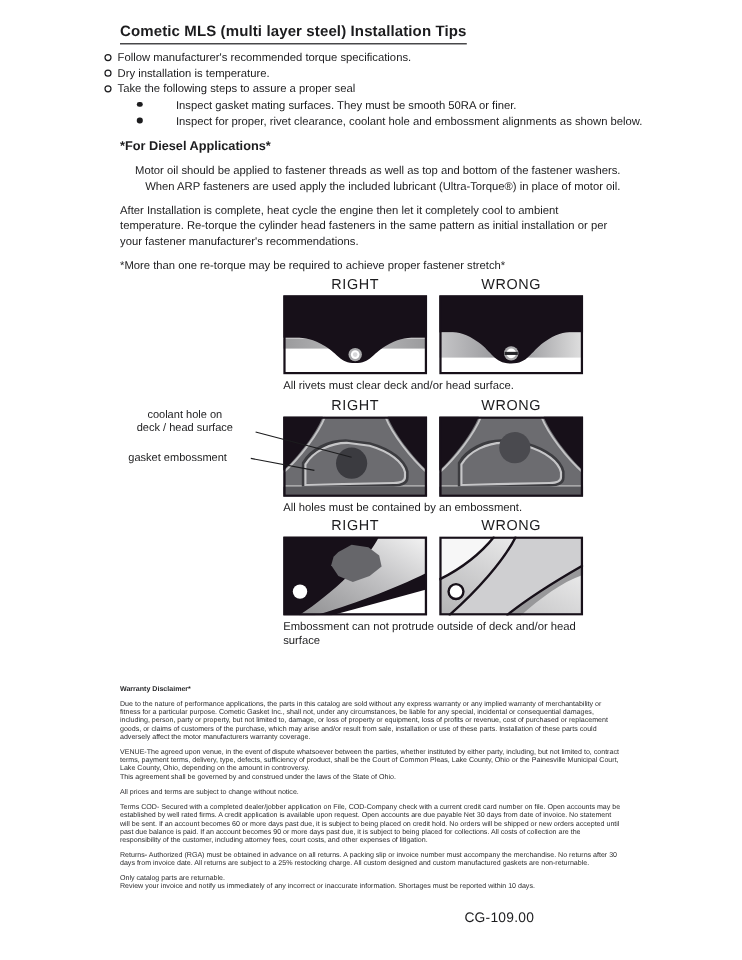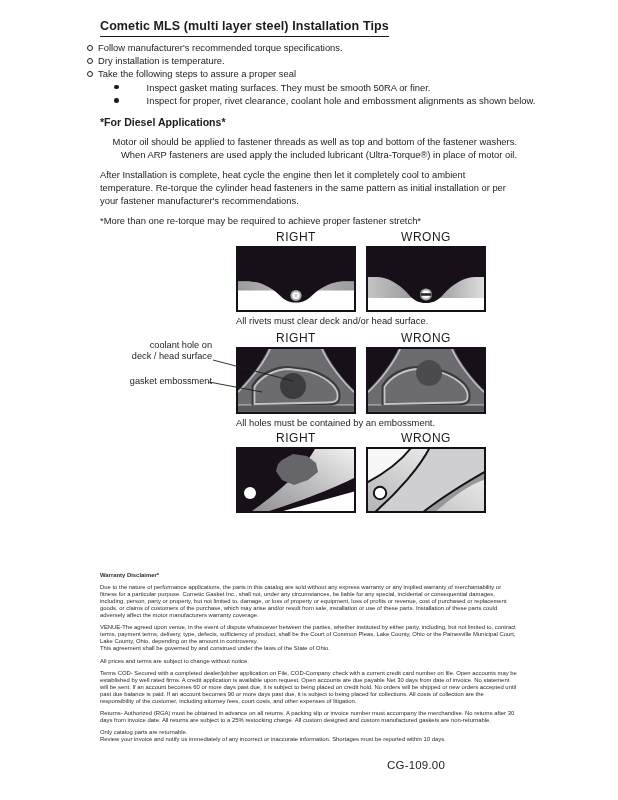--- a/index.html
+++ b/index.html
@@ -28,21 +28,21 @@
   .note-line{top:214px;}
   
   .diag-row{position:absolute;left:236px;width:250px;}
   .row-1{top:230px;} .row-2{top:331px;} .row-3{top:431px;}
   .diag-labels{display:flex;gap:10px;font-size:12px;letter-spacing:.5px;margin-bottom:2px;}
   .diag-labels div{width:120px;text-align:center;}
   .diag-images{display:flex;gap:10px;}
   .diag-images svg{display:block;width:120px;}
   .diag-caption{font-size:9.4px;line-height:11.5px;margin-top:3px;width:256px;}
   
-  .ann{font-size:9.2px;line-height:11px;text-align:right;}
+  .ann{font-size:9.2px;line-height:11px;text-align:center;}
   .ann-coolant{left:96px;top:340px;width:116px;}
   .ann-gasket{left:84px;top:376px;width:128px;}
   .leader-svg{left:205px;top:352px;z-index:5;}
   
   .legal{left:100px;top:572px;width:419px;font-size:5.9px;line-height:6.9px;color:#2a2a2c;}
   .legal p{margin:0 0 5.5px 0;}
   .legal p.tight{margin:0;}
   .legal .legal-heading{font-weight:bold;}
   
   .footer-code{left:387px;top:759px;font-size:11.5px;letter-spacing:.2px;}
@@ -202,20 +202,21 @@
       <path d="M64,0 H120 V24 C92,40 72,53 56,66 L8,66 C32,45 54,20 64,0 Z" fill="#cfcfd1"></path>
       <path d="M120,24 C92,40 72,53 56,66 L68,66 C84,52 102,38 120,32 Z" fill="#98989a"></path>
       <path d="M64,0 C54,20 32,45 8,66" fill="none" stroke="#171019" stroke-width="2"></path>
       <path d="M120,24 C92,40 72,53 56,66" fill="none" stroke="#171019" stroke-width="2"></path>
       <path d="M0,0 H46 C34,15 16,28 0,36 Z" fill="#f7f7f7"></path>
       <path d="M46,0 C34,15 16,28 0,36" fill="none" stroke="#171019" stroke-width="2"></path>
       <circle cx="14" cy="46" r="6.2" fill="#ffffff" stroke="#171019" stroke-width="2"></circle>
       <rect x="1" y="1" width="118" height="64" fill="none" stroke="#171019" stroke-width="2"></rect>
     </svg>
   </div>
+  <div class="diag-caption">Embossment can not protrude outside of deck and/or head surface</div>
 </div>
 
 <div class="abs legal">
   <p class="legal-heading">Warranty Disclaimer*</p>
   <p>Due to the nature of performance applications, the parts in this catalog are sold without any express warranty or any implied warranty of merchantability or fitness for a particular purpose.  Cometic Gasket Inc., shall not, under any circumstances, be liable for any special, incidental or consequential damages, including, person, party or property, but not limited to, damage, or loss of property or equipment, loss of profits or revenue, cost of purchased or replacement goods, or claims of customers of the purchase, which may arise and/or result from sale, installation or use of these parts.  Installation of these parts could adversely affect the motor manufacturers warranty coverage.</p>
   <p class="tight">VENUE-The agreed upon venue, in the event of dispute whatsoever between the parties, whether instituted by either party, including, but not limited to, contract terms, payment terms, delivery, type, defects, sufficiency of product, shall be the Court of Common Pleas, Lake County, Ohio or the Painesville Municipal Court, Lake County, Ohio, depending on the amount in controversy.</p>
   <p>This agreement shall be governed by and construed under the laws of the State of Ohio.</p>
   <p>All prices and terms are subject to change without notice.</p>
   <p>Terms COD- Secured with a completed dealer/jobber application on File, COD-Company check with a current credit card number on file.  Open accounts may be established by well rated firms.  A credit application is available upon request.  Open accounts are due payable Net 30 days from date of invoice.  No statement will be sent.  If an account becomes 60 or more days past due, it is subject to being placed on credit hold.  No orders will be shipped or new orders accepted until past due balance is paid.  If an account becomes 90 or more days past due, it is subject to being placed for collections.  All costs of collection are the responsibility of the customer, including attorney fees, court costs, and other expenses of litigation.</p>
   <p>Returns- Authorized (RGA) must be obtained in advance on all returns.  A packing slip or invoice number must accompany the merchandise.  No returns after 30 days from invoice date.  All returns are subject to a 25% restocking charge.  All custom designed and custom manufactured gaskets are non-returnable.</p>

